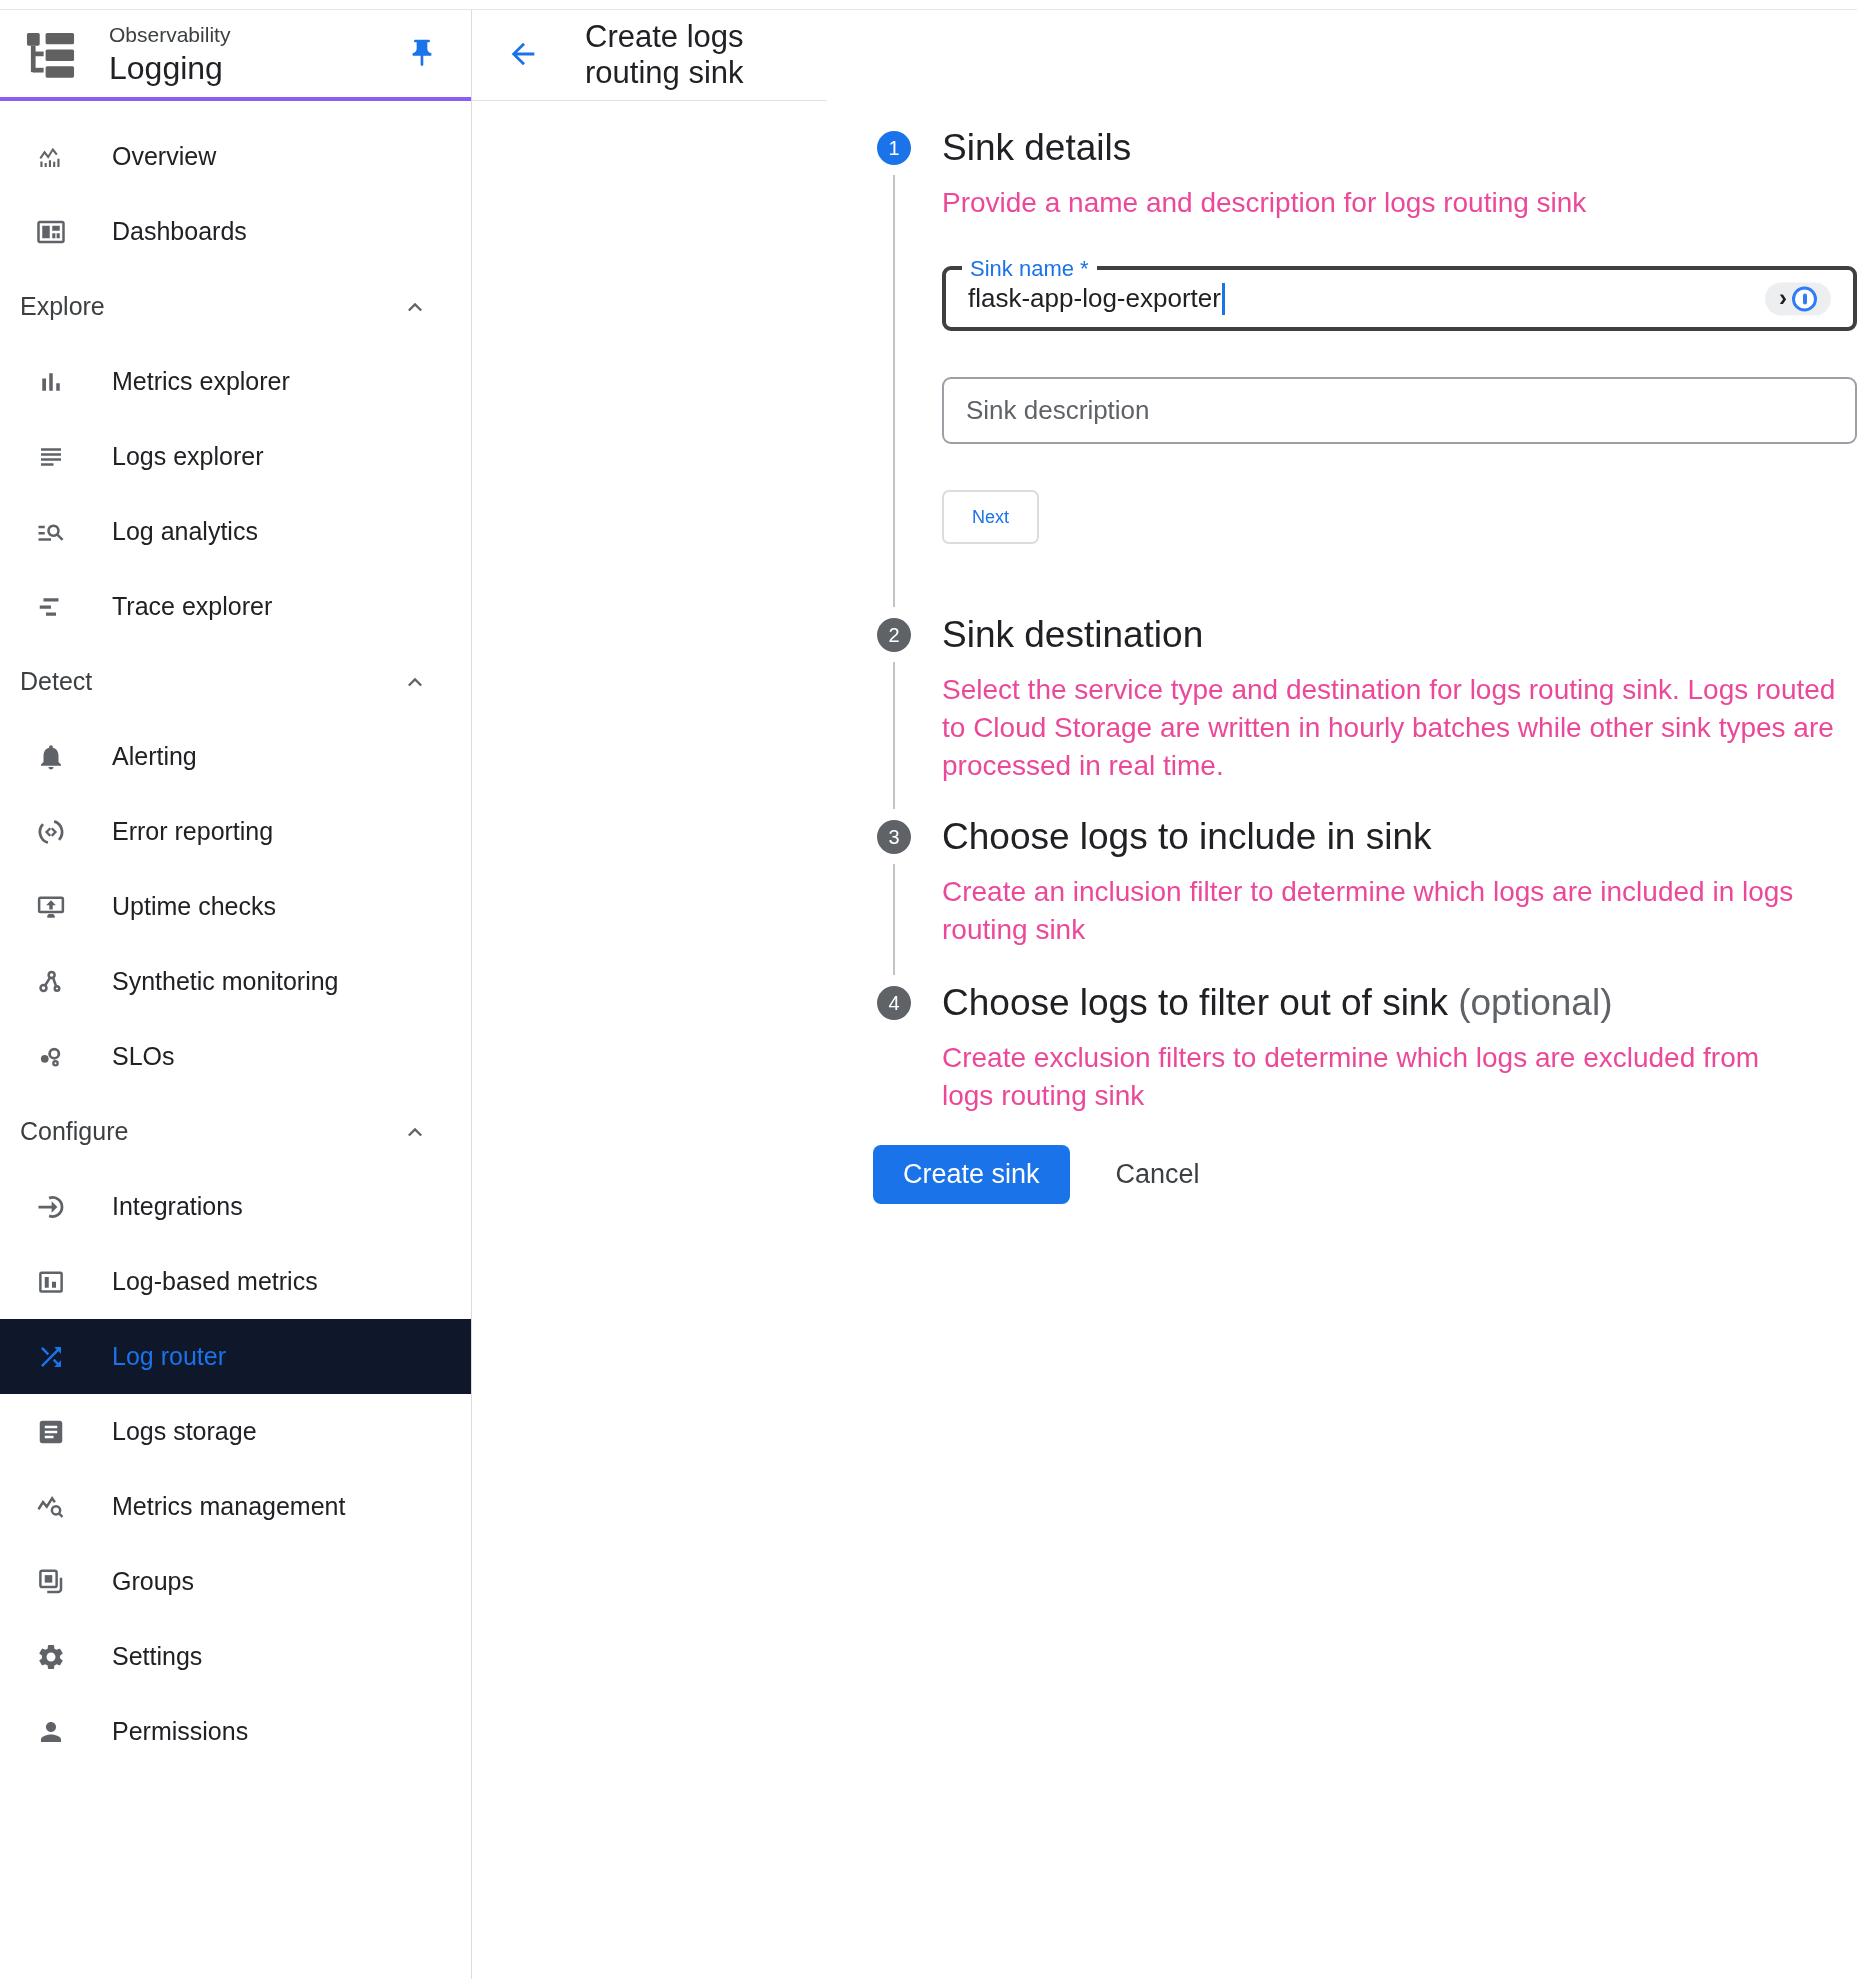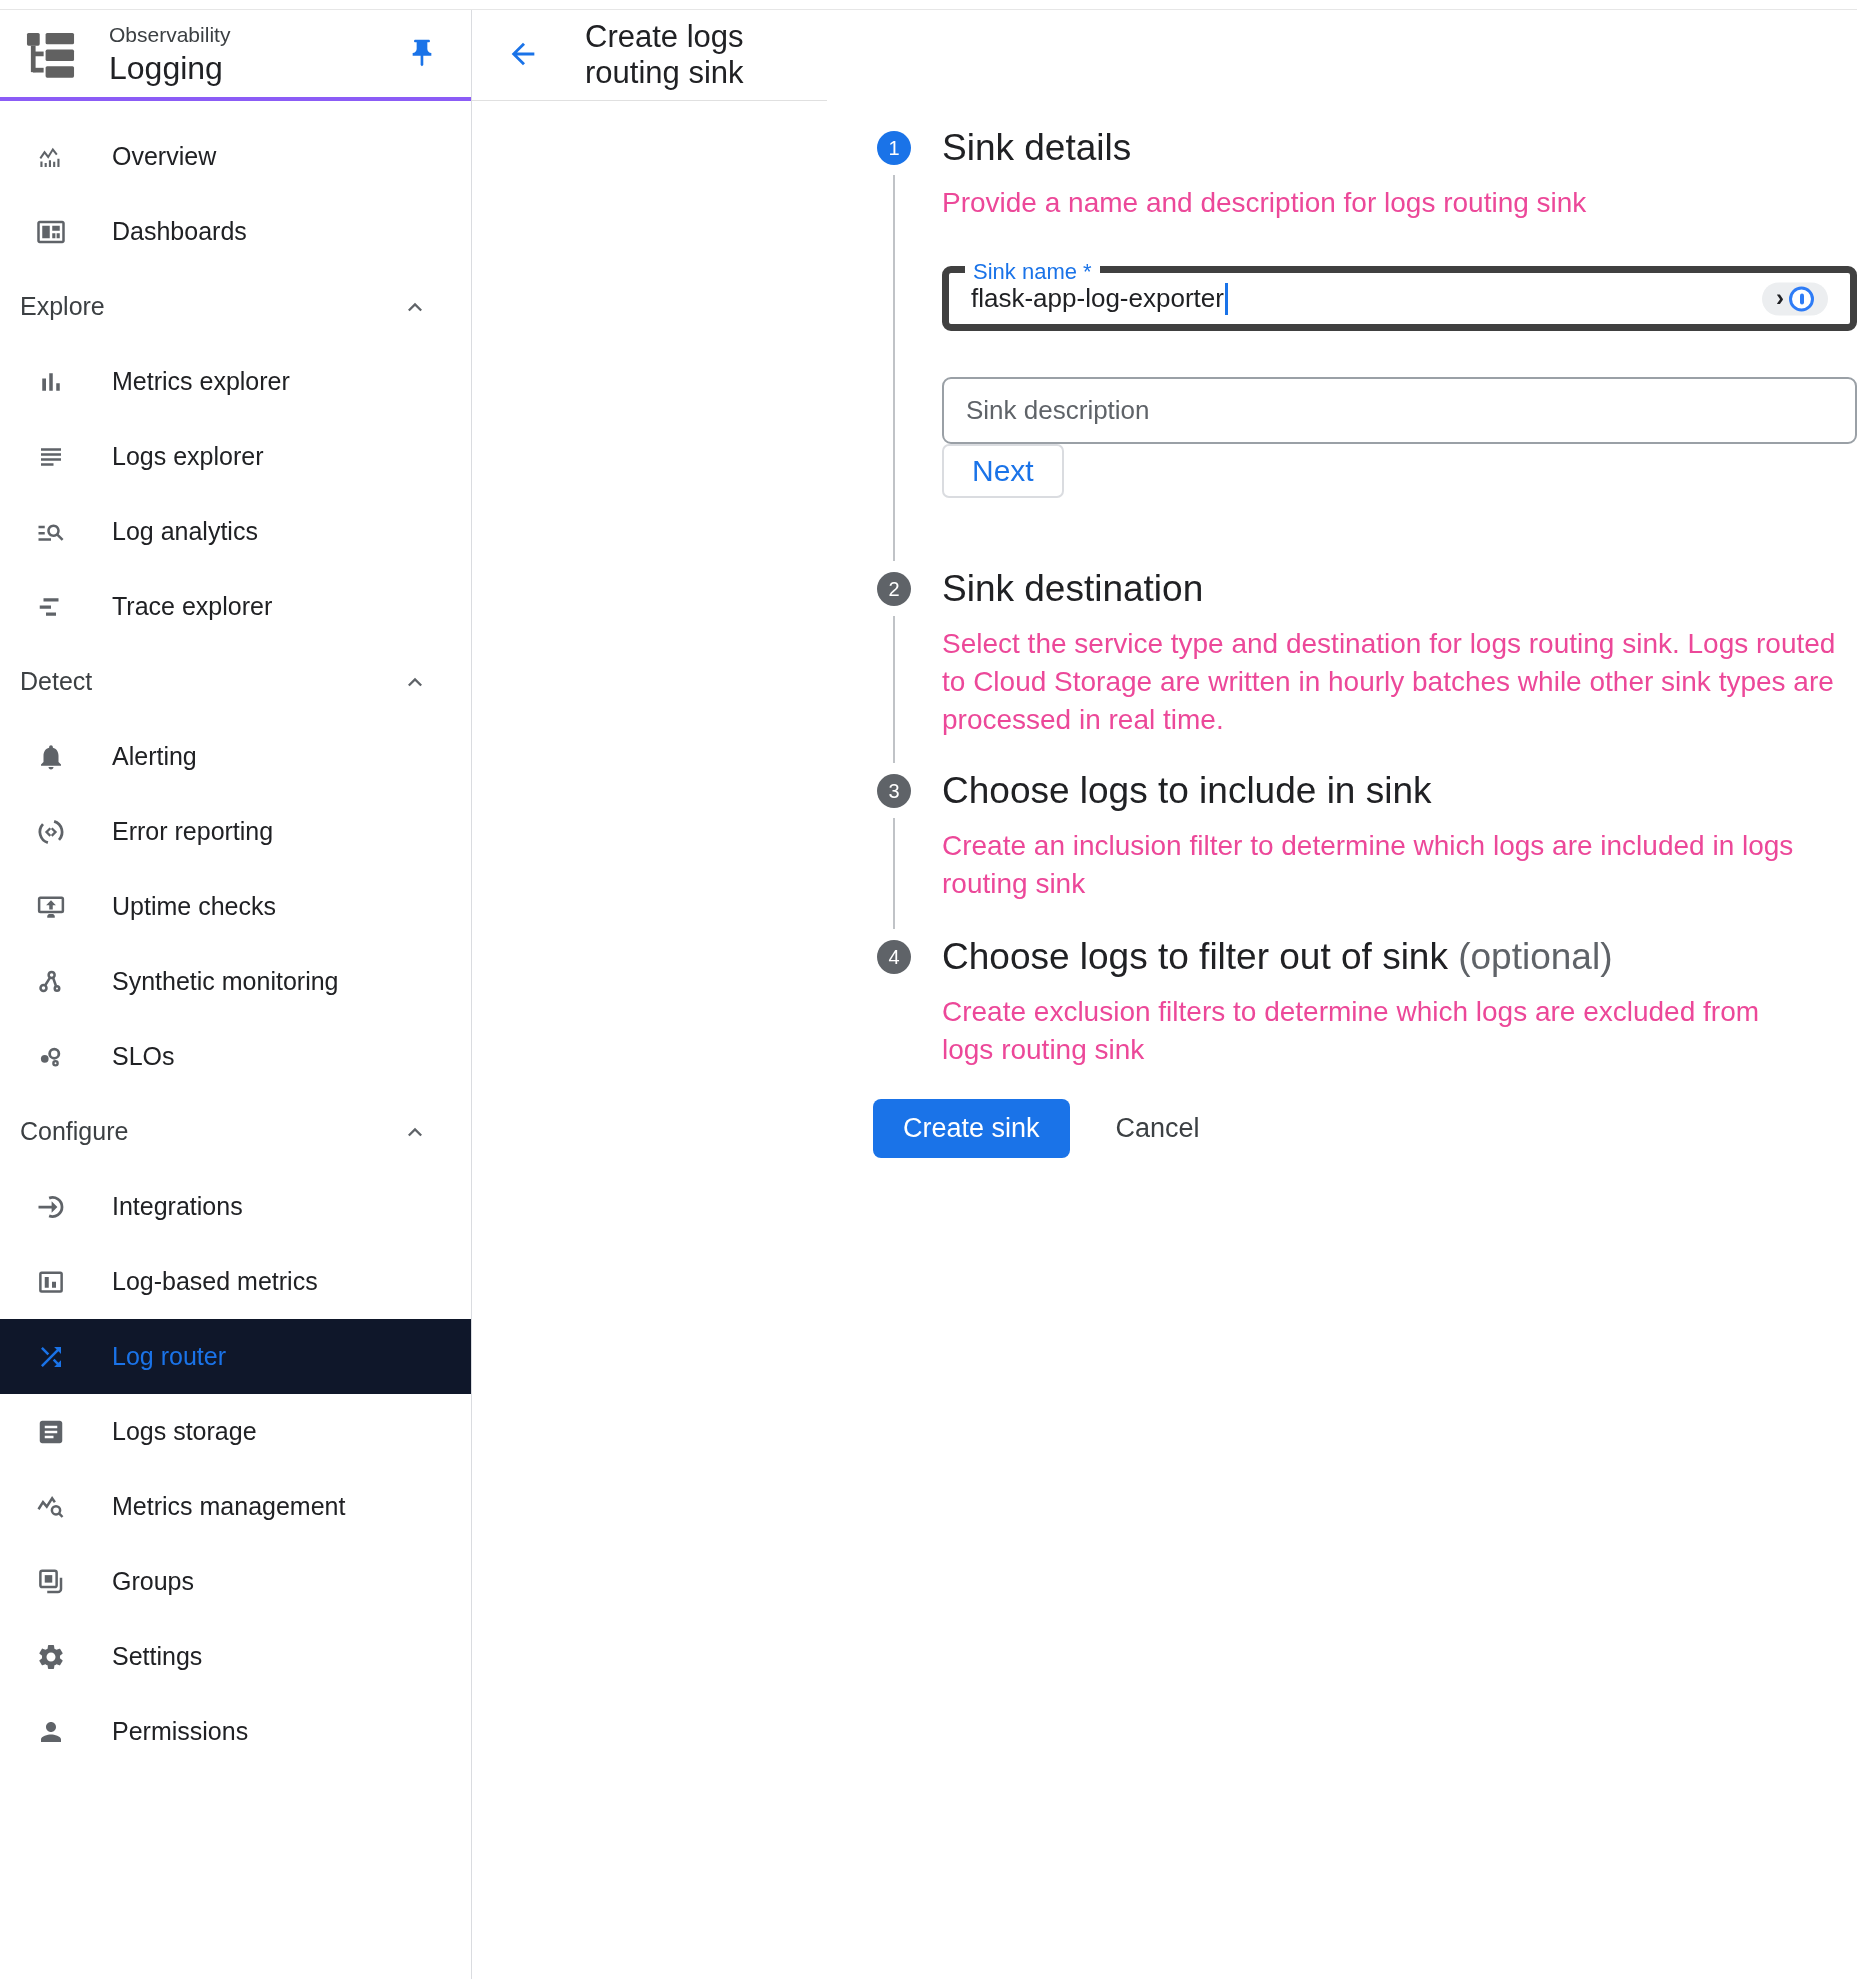--- a/index.html
+++ b/index.html
@@ -42,34 +42,34 @@
   .step-circle { width:34px; height:34px; border-radius:50%; background:#5f6368; color:#fff; font-size:20px; font-weight:500; display:flex; align-items:center; justify-content:center; margin-top:5px; flex:none; }
   .step-circle.active { background:#1a73e8; }
   .rail-line { width:2px; flex:1; background:#c0c3c7; margin-top:10px; margin-bottom:6px; }
   .step-body { margin-left:31px; flex:1; }
   .step-title { font-size:37px; font-weight:400; color:#202124; line-height:44px; }
   .step-title .opt { color:#5f6368; }
   .step-desc { font-size:28px; color:#ec4899; line-height:38px; margin-top:14px; }
   .w2 { max-width:906px; } .w3 { max-width:926px; } .w4 { max-width:846px; }
 
   .tf { position:relative; width:915px; }
-  .tf-name { margin-top:44px; height:65px; border:7px solid #404040; border-radius:9px; display:flex; align-items:center; }
+  .tf-name { margin-top:44px; height:65px; border:4px solid #404040; border-radius:9px; display:flex; align-items:center; }
   .tf-label { position:absolute; top:-14px; left:16px; background:#fff; padding:0 8px; font-size:22px; color:#1a73e8; }
   .tf-value { margin-left:22px; font-size:26px; color:#202124; display:flex; align-items:center; }
   .caret { display:inline-block; width:3px; height:32px; background:#1a73e8; margin-left:1px; }
   .pw-pill { position:absolute; right:22px; top:50%; transform:translateY(-50%); width:66px; height:33px; background:#eceef0; border-radius:17px; display:flex; align-items:center; justify-content:center; gap:5px; cursor:pointer; }
   .pw-chev { font-size:24px; font-weight:700; color:#1f2023; line-height:1; margin-top:-3px; }
   .pw-ring { width:25px; height:25px; border-radius:50%; background:#fff; border:3px solid #2e7cf6; display:flex; align-items:center; justify-content:center; }
   .pw-bar { width:4px; height:11px; background:#2e7cf6; border-radius:2px; }
 
   .tf-desc { margin-top:46px; height:67px; border:2px solid #9aa0a6; border-radius:9px; display:flex; align-items:center; }
   .tf-desc input { border:none; outline:none; width:100%; margin:0 22px; font-size:26px; color:#202124; font-family:inherit; background:transparent; }
   .tf-desc input::placeholder { color:#5f6368; opacity:1; }
 
-  .next-btn { height:54px; padding:0 28px; background:#fff; border:2px solid #dadce0; border-radius:7px; color:#1a73e8; font-size:30px; font-weight:500; font-family:inherit; cursor:pointer; }
+  .next-btn { margin-top:46px; height:54px; padding:0 28px; background:#fff; border:2px solid #dadce0; border-radius:7px; color:#1a73e8; font-size:18px; font-weight:500; font-family:inherit; cursor:pointer; }
 
   .pb1 { padding-bottom:69px; } .pb2 { padding-bottom:30px; } .pb3 { padding-bottom:32px; }
   .actions { display:flex; align-items:center; margin-left:46px; margin-top:30px; }
   .create-btn { height:59px; padding:0 30px; background:#1a73e8; border:none; border-radius:8px; color:#fff; font-size:27px; font-weight:500; font-family:inherit; cursor:pointer; }
   .cancel-btn { margin-left:46px; background:none; border:none; color:#3c4043; font-size:27px; font-weight:500; font-family:inherit; cursor:pointer; }
 </style>
 </head>
 <body>
 
 <div class="top-hairline"></div>

